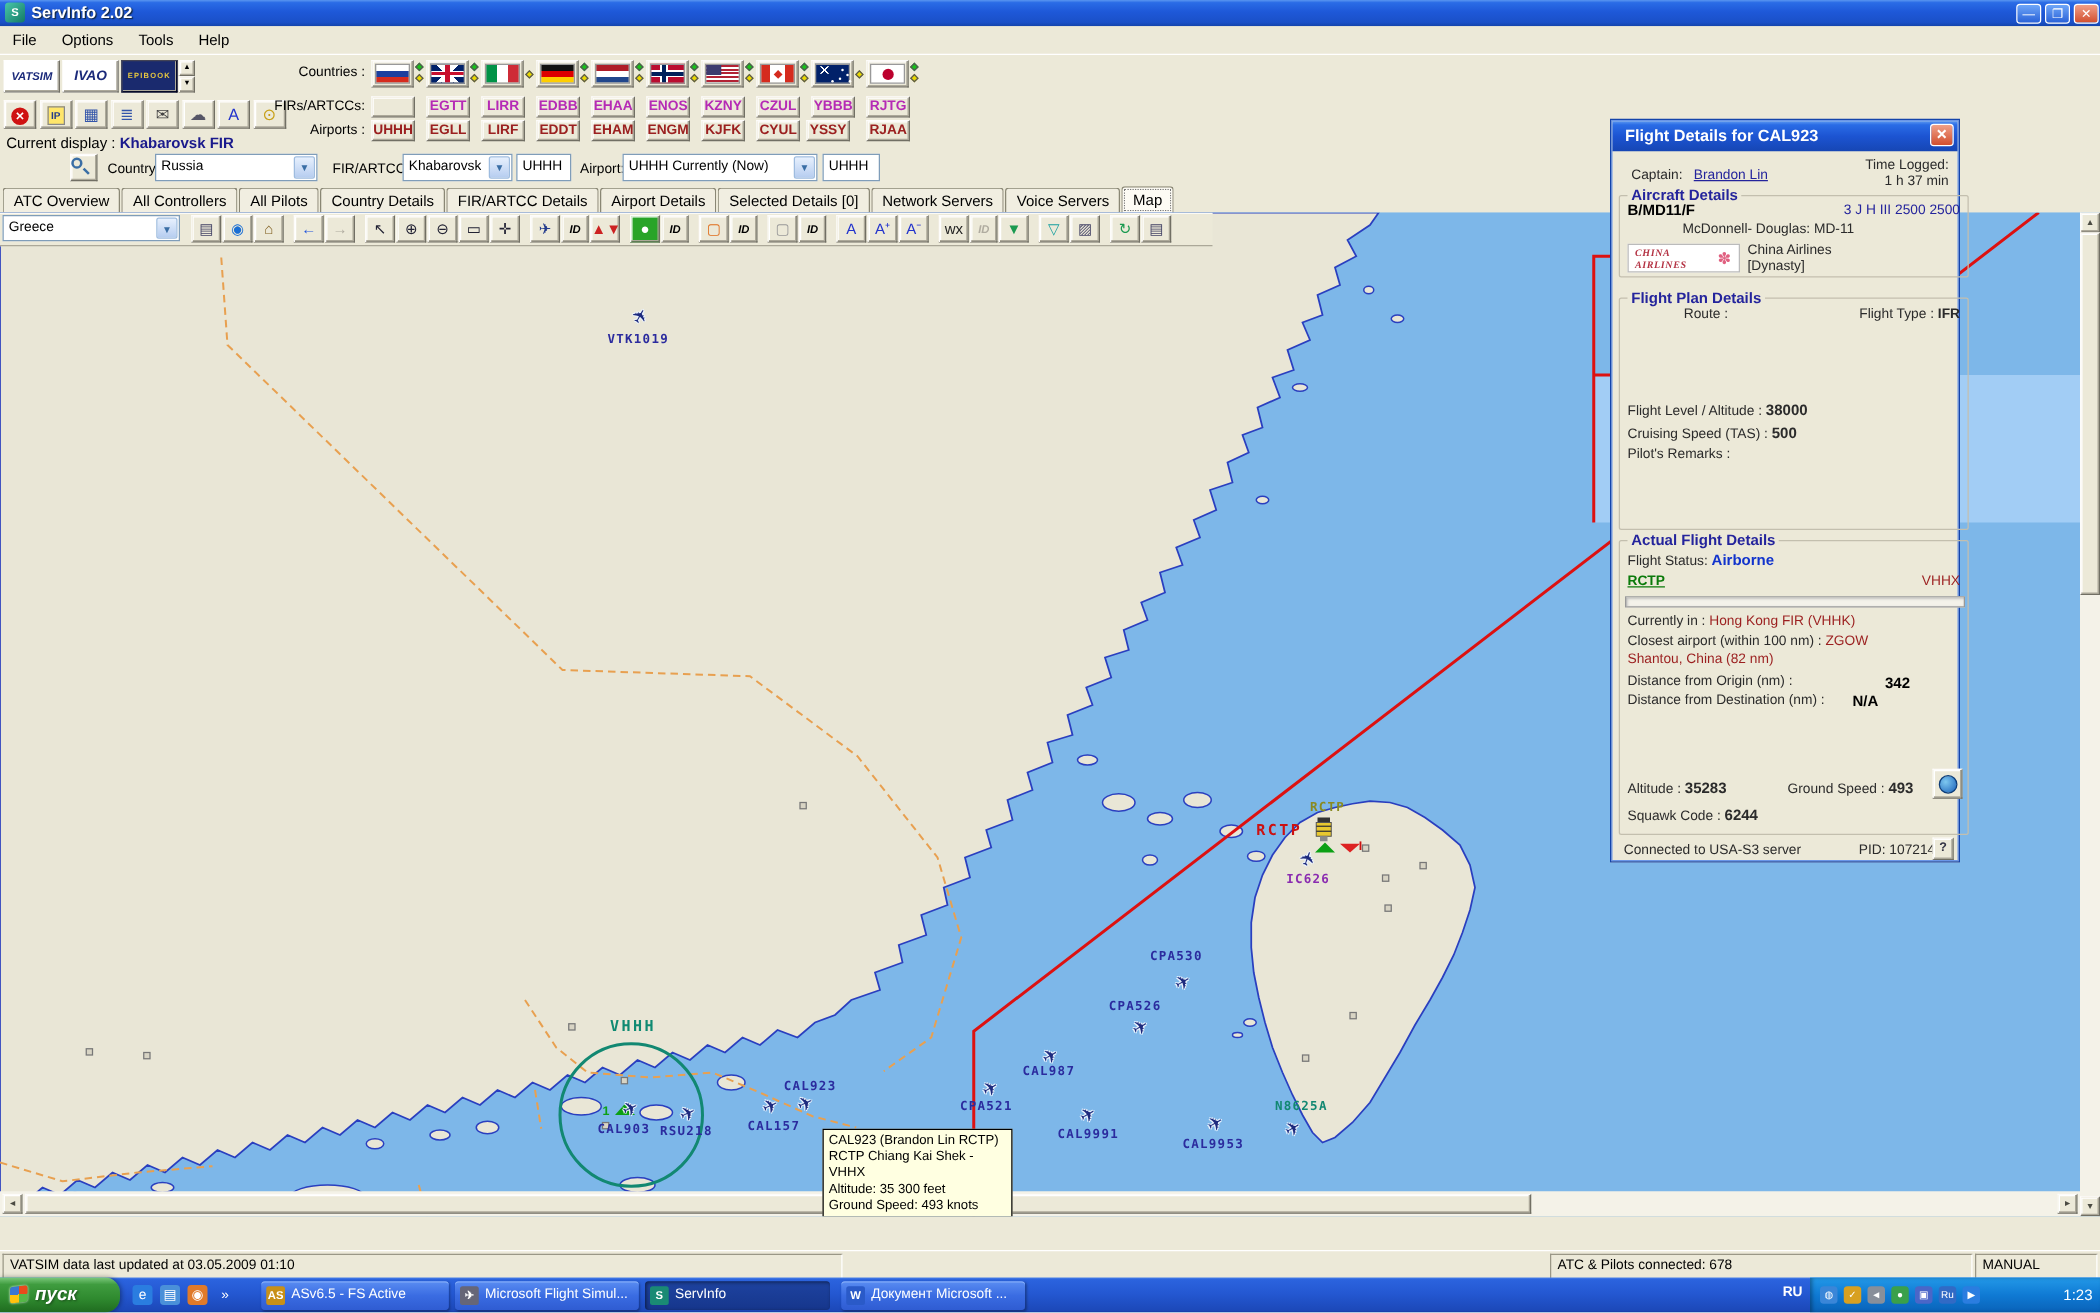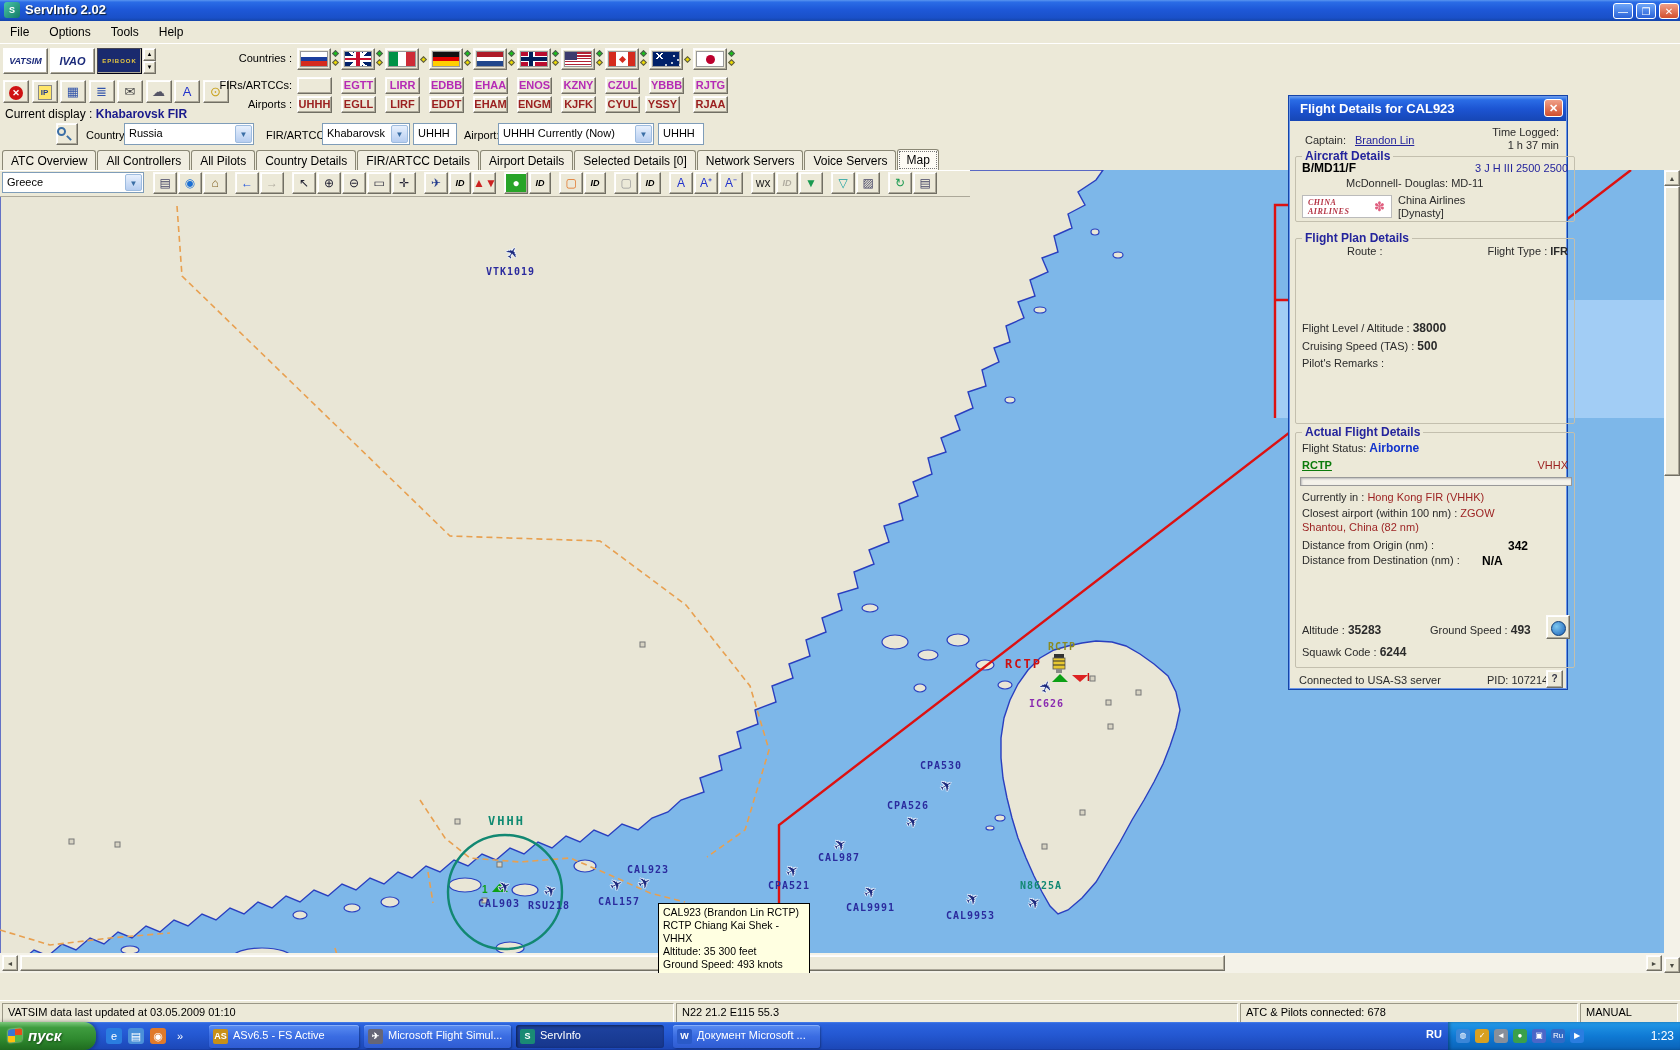--- a/index.html
+++ b/index.html
@@ -530,21 +530,20 @@
     <div class="prow pl" style="left:10px;top:578px;">Connected to USA-S3 server</div>
     <div class="prow pl" style="left:198px;top:578px;">
       <span>PID:</span>
       <span>1072145</span>
     </div>
     <div id="help-btn" class="r3">?</div>
   </div>
 
   <div id="statusbar">
     <div class="seg" style="left:2px;width:672px;">VATSIM data last updated at 03.05.2009 01:10</div>
-    <div class="seg" style="left:676px;width:562px;">N22 21.2   E115 55.3</div>
     <div class="seg" style="left:1240px;width:338px;">ATC &amp; Pilots connected: 678</div>
     <div class="seg" style="left:1580px;width:98px;">MANUAL</div>
   </div>
 
   <div id="taskbar">
     <div id="startbtn">
       <span id="winflag"></span>
       <span>пуск</span>
     </div>
     <div id="quicklaunch">

